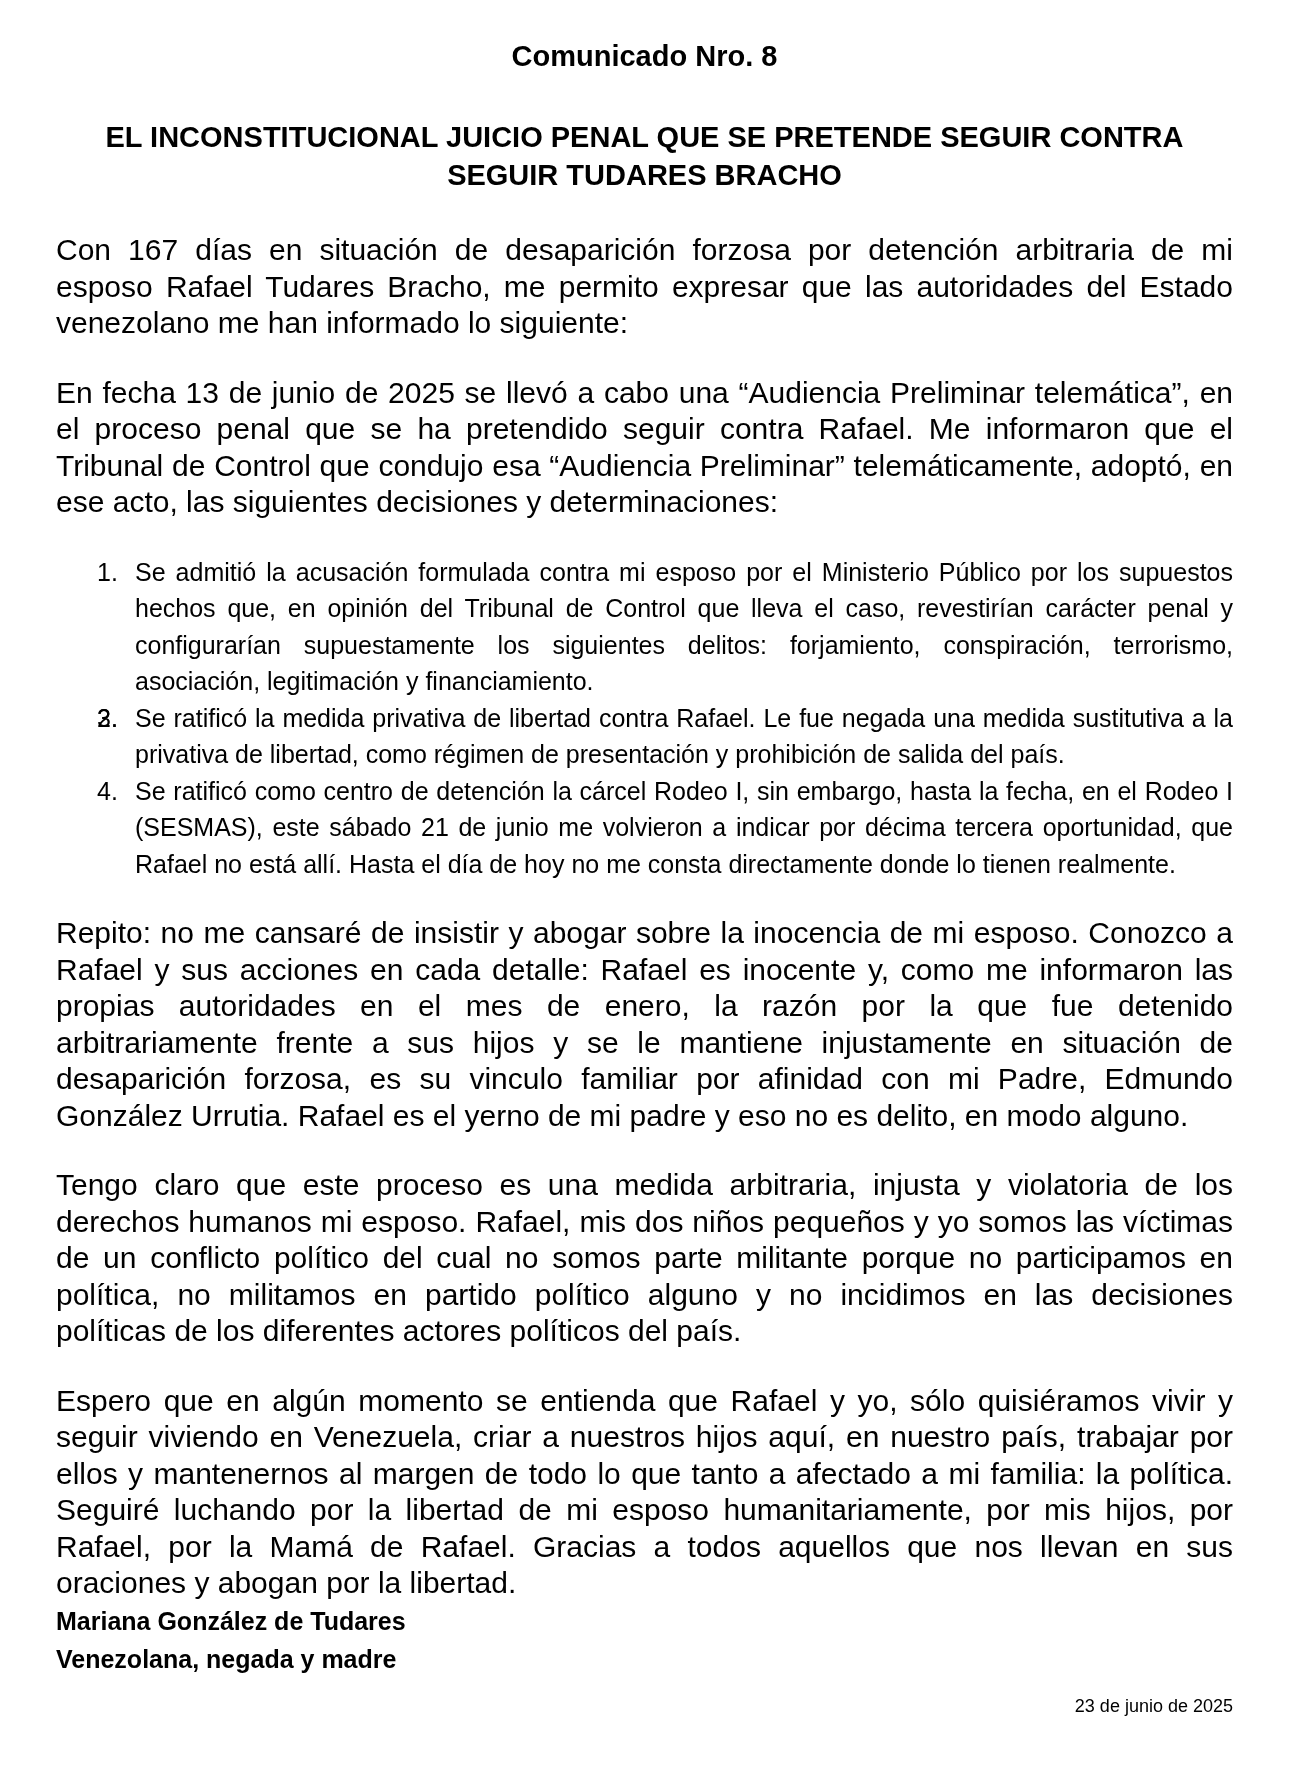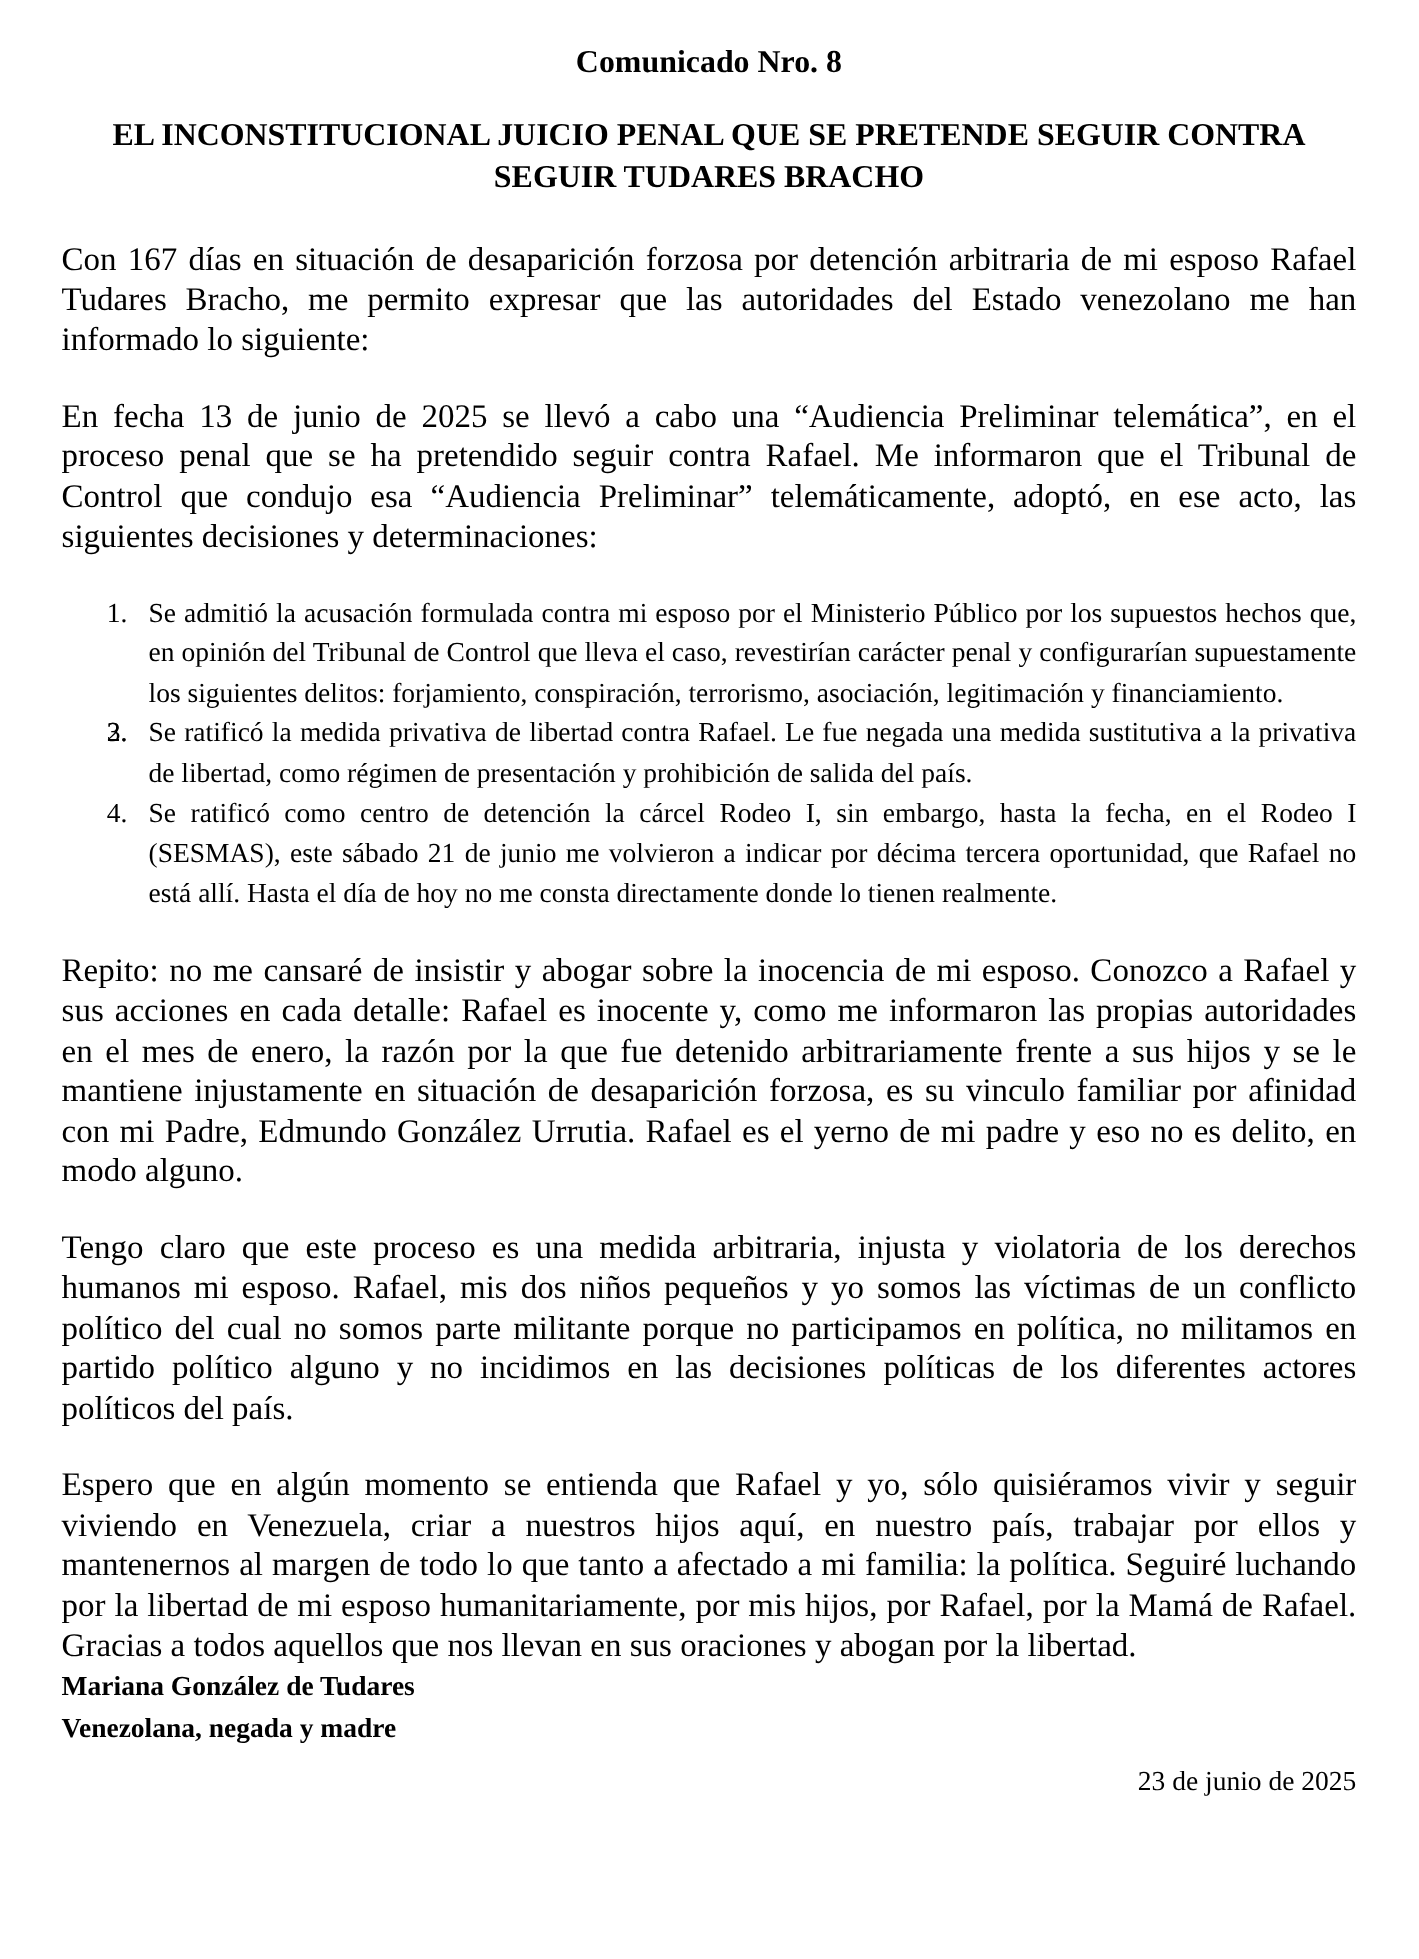--- a/index.html
+++ b/index.html
@@ -12,32 +12,31 @@
     height: 1781px;
     overflow: hidden;
     color: #000000;
     font-family: "Liberation Sans", "DejaVu Sans", sans-serif;
   }
   .page {
     box-sizing: border-box;
     width: 1290px;
     height: 1780px;
     padding: 24px 57px 0 56px;
-    font-family: Liberation Serif, serif;
   }
   .doc-title {
     margin: 0;
     padding-top: 12px;
     font-size: 29px;
     line-height: 40px;
     font-weight: 700;
     text-align: center;
   }
   .doc-heading {
-    margin-top: 28px;
+    margin-top: 42px;
     font-size: 29px;
     line-height: 38px;
     font-weight: 700;
     text-align: center;
   }
   .para {
     margin: 33px 0 0 0;
     font-size: 30px;
     line-height: 36.5px;
     text-align: justify;
@@ -63,21 +62,21 @@
     top: 0;
   }
   .signature {
     font-size: 25px;
     line-height: 38px;
     font-weight: 700;
     text-align: left;
   }
   .date-line {
     margin-top: 10px;
-    font-size: 25px;
+    font-size: 18px;
     line-height: 37px;
     font-weight: 400;
     text-align: right;
   }
 </style>
 </head>
 <body>
 
 <div class="page">
 

